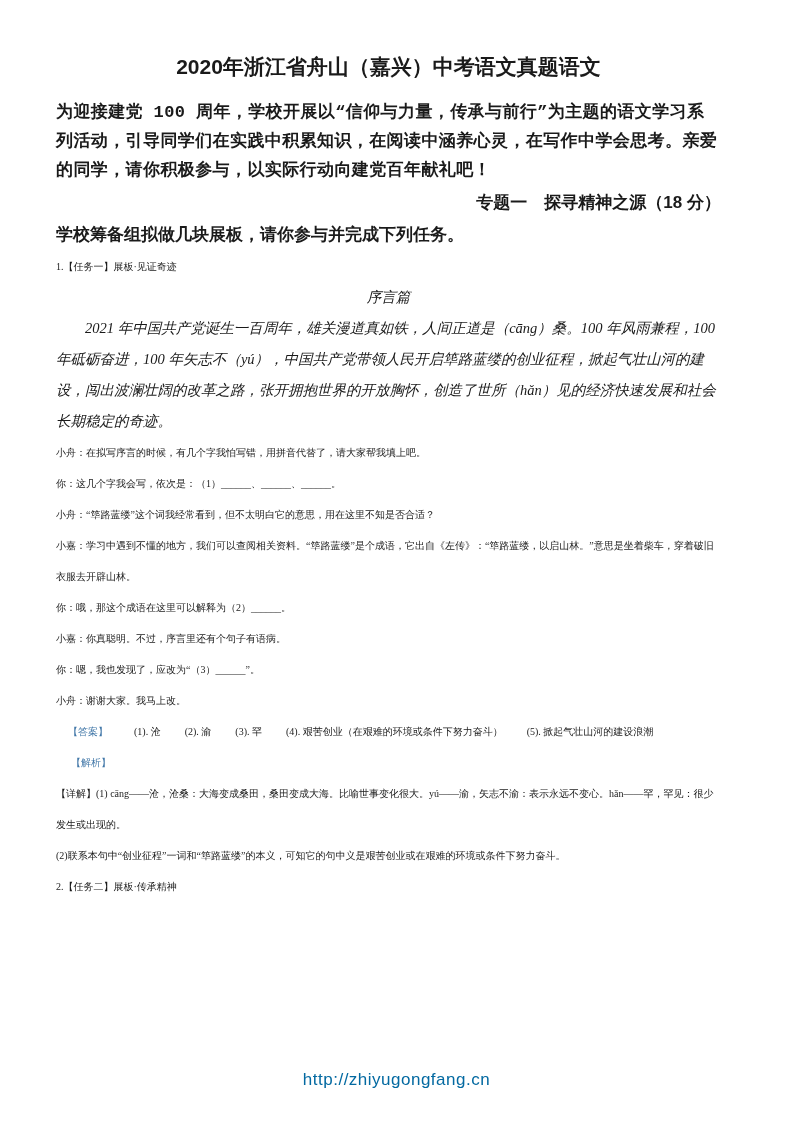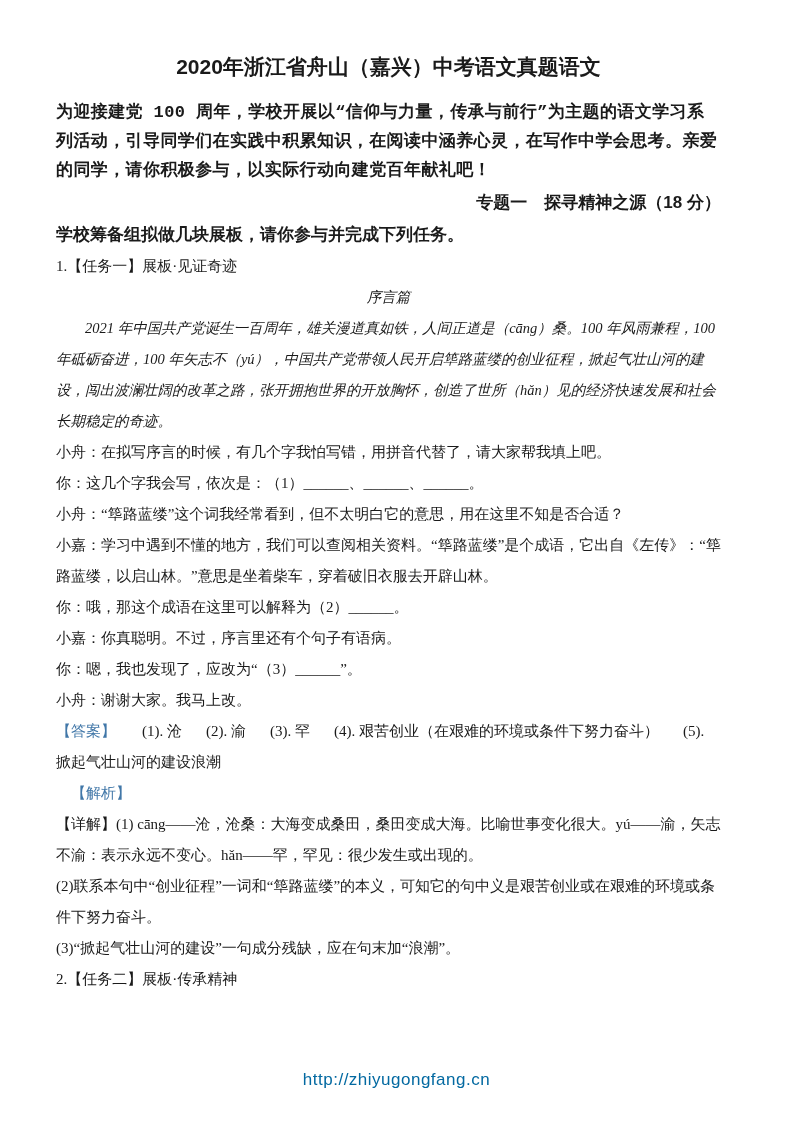--- a/index.html
+++ b/index.html
@@ -39,34 +39,34 @@
     line-height:32px;
   }
   .section-intro{
     font-family:"Liberation Sans","DejaVu Sans",sans-serif;
     font-weight:bold;
     font-size:17px;
     margin:0;
     line-height:32px;
   }
   p.body-line{
-    font-size:15px;
+    font-size:10px;
     line-height:31px;
     margin:0;
   }
   .kaiti{
     font-style:italic;
     font-size:14.5px;
     line-height:31px;
     margin:0;
   }
   .kaiti.center{text-align:center;}
   .kaiti.indent{text-indent:2em;}
   .blue-label{font-weight:normal;}
-  .answer-line .blue-label{margin-right:26px;}
+  .answer-line .blue-label{margin-right:26px;margin-left:12px;}
   .ans-item{margin-right:24px;}
   .ans-item:last-child{margin-right:0;}
   .footer{
     position:absolute;
     left:0;
     bottom:32px;
     width:100%;
     text-align:center;
     font-family:"Liberation Sans","DejaVu Sans",sans-serif;
     font-size:17px;
@@ -105,19 +105,18 @@
   <p class="body-line answer-line">
     <span class="blue-label" style="color: rgb(65, 119, 168);">【答案】</span><span class="ans-item">(1). 沧</span><span class="ans-item">(2). 渝</span><span class="ans-item">(3). 罕</span><span class="ans-item">(4). 艰苦创业（在艰难的环境或条件下努力奋斗）</span><span class="ans-item">(5). 掀起气壮山河的建设浪潮</span>
   </p>
 
   <p class="body-line">
     <span class="blue-label" style="color: rgb(65, 119, 168); margin-left: 15px;">【解析】</span>
   </p>
 
   <p class="body-line">【详解】(1) cāng——沧，沧桑：大海变成桑田，桑田变成大海。比喻世事变化很大。yú——渝，矢志不渝：表示永远不变心。hǎn——罕，罕见：很少发生或出现的。</p>
   <p class="body-line">(2)联系本句中“创业征程”一词和“筚路蓝缕”的本义，可知它的句中义是艰苦创业或在艰难的环境或条件下努力奋斗。</p>
-  <p class="body-line">(3)“掀起气壮山河的建设”一句成分残缺，应在句末加“浪潮”。</p>
 
   <p class="body-line">2.【任务二】展板·传承精神</p>
 
   <div class="footer" style="color: #0369a1;">http://zhiyugongfang.cn</div>
 
 </div>
 
 </body></html>

